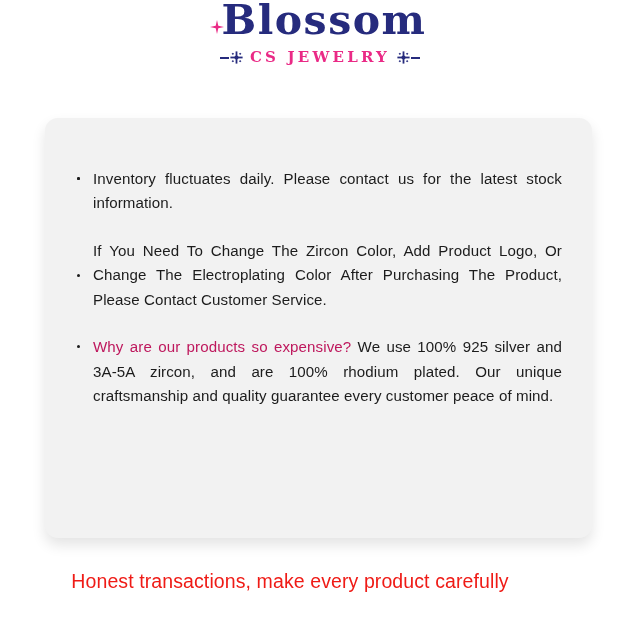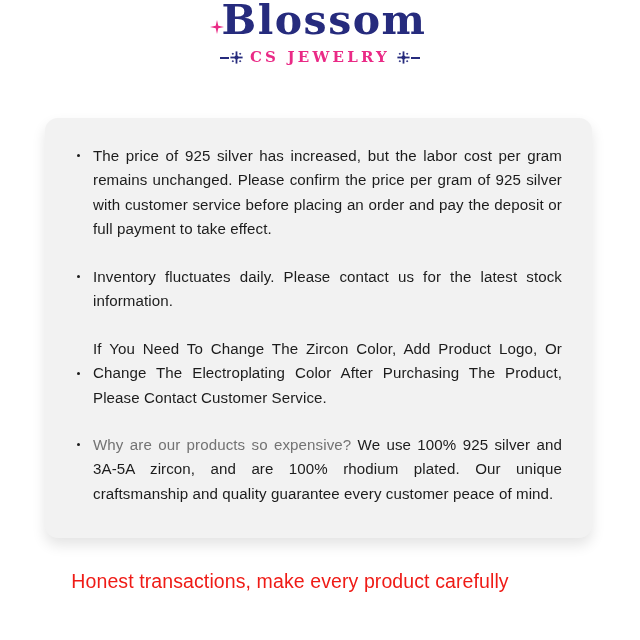--- a/index.html
+++ b/index.html
@@ -107,21 +107,21 @@
     top: 10px;
     width: 3.2px;
     height: 3.2px;
     border-radius: 50%;
     background: #1c1c1c;
   }
   .bullet-item.mid-bullet .bullet-dot {
     top: 50%;
     margin-top: -1.6px;
   }
-  .q-red { color: #737373; }
+  .q-red { color: #be185d; }
 
   
   .footer {
     position: absolute;
     left: 0;
     top: 570px;
     width: 580px;
     text-align: center;
     font-size: 19.5px;
     color: #ef1b16;
@@ -175,21 +175,20 @@
       <span class="orn-dash"></span>
     </span>
   </div>
 </div>
 
 <div class="card">
   <ul class="bullet-list">
 
     <li class="bullet-item">
       <span class="bullet-dot"></span>
-      <span>The price of 925 silver has increased, but the labor cost per gram remains unchanged. Please confirm the price per gram of 925 silver with customer service before placing an order and pay the deposit or full payment to take effect.</span>
     </li>
 
     <li class="bullet-item">
       <span class="bullet-dot"></span>
       <span>Inventory fluctuates daily. Please contact us for the latest stock information.</span>
     </li>
 
     <li class="bullet-item mid-bullet">
       <span class="bullet-dot"></span>
       <span>If You Need To Change The Zircon Color, Add Product Logo, Or Change The Electroplating Color After Purchasing The Product, Please Contact Customer Service.</span>

